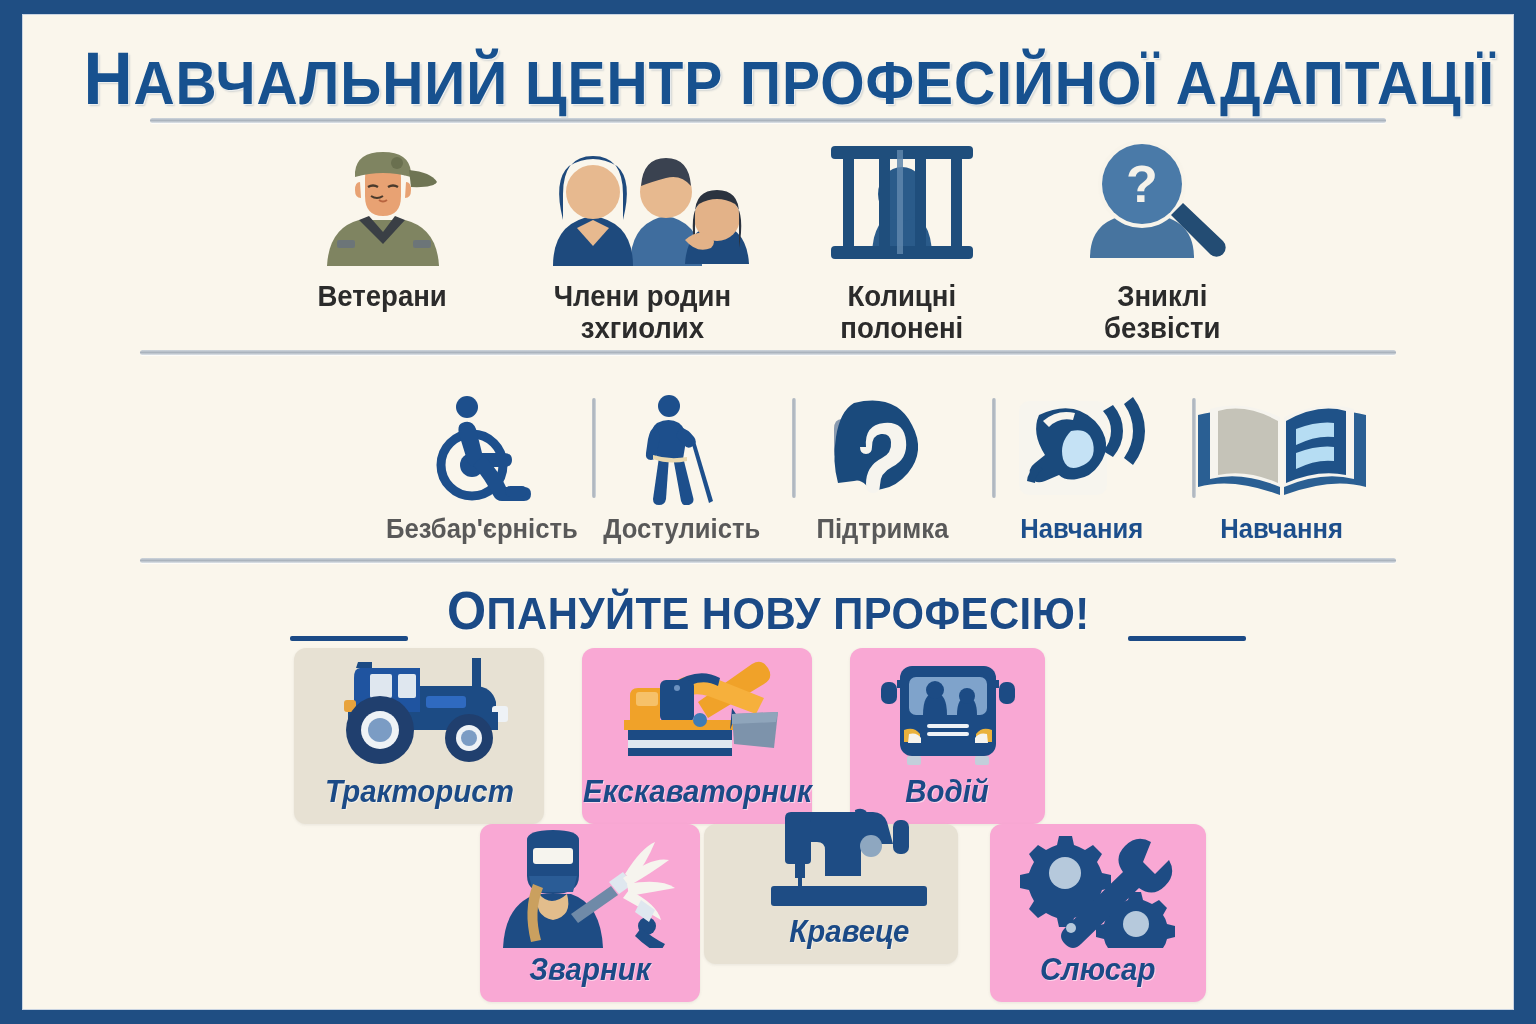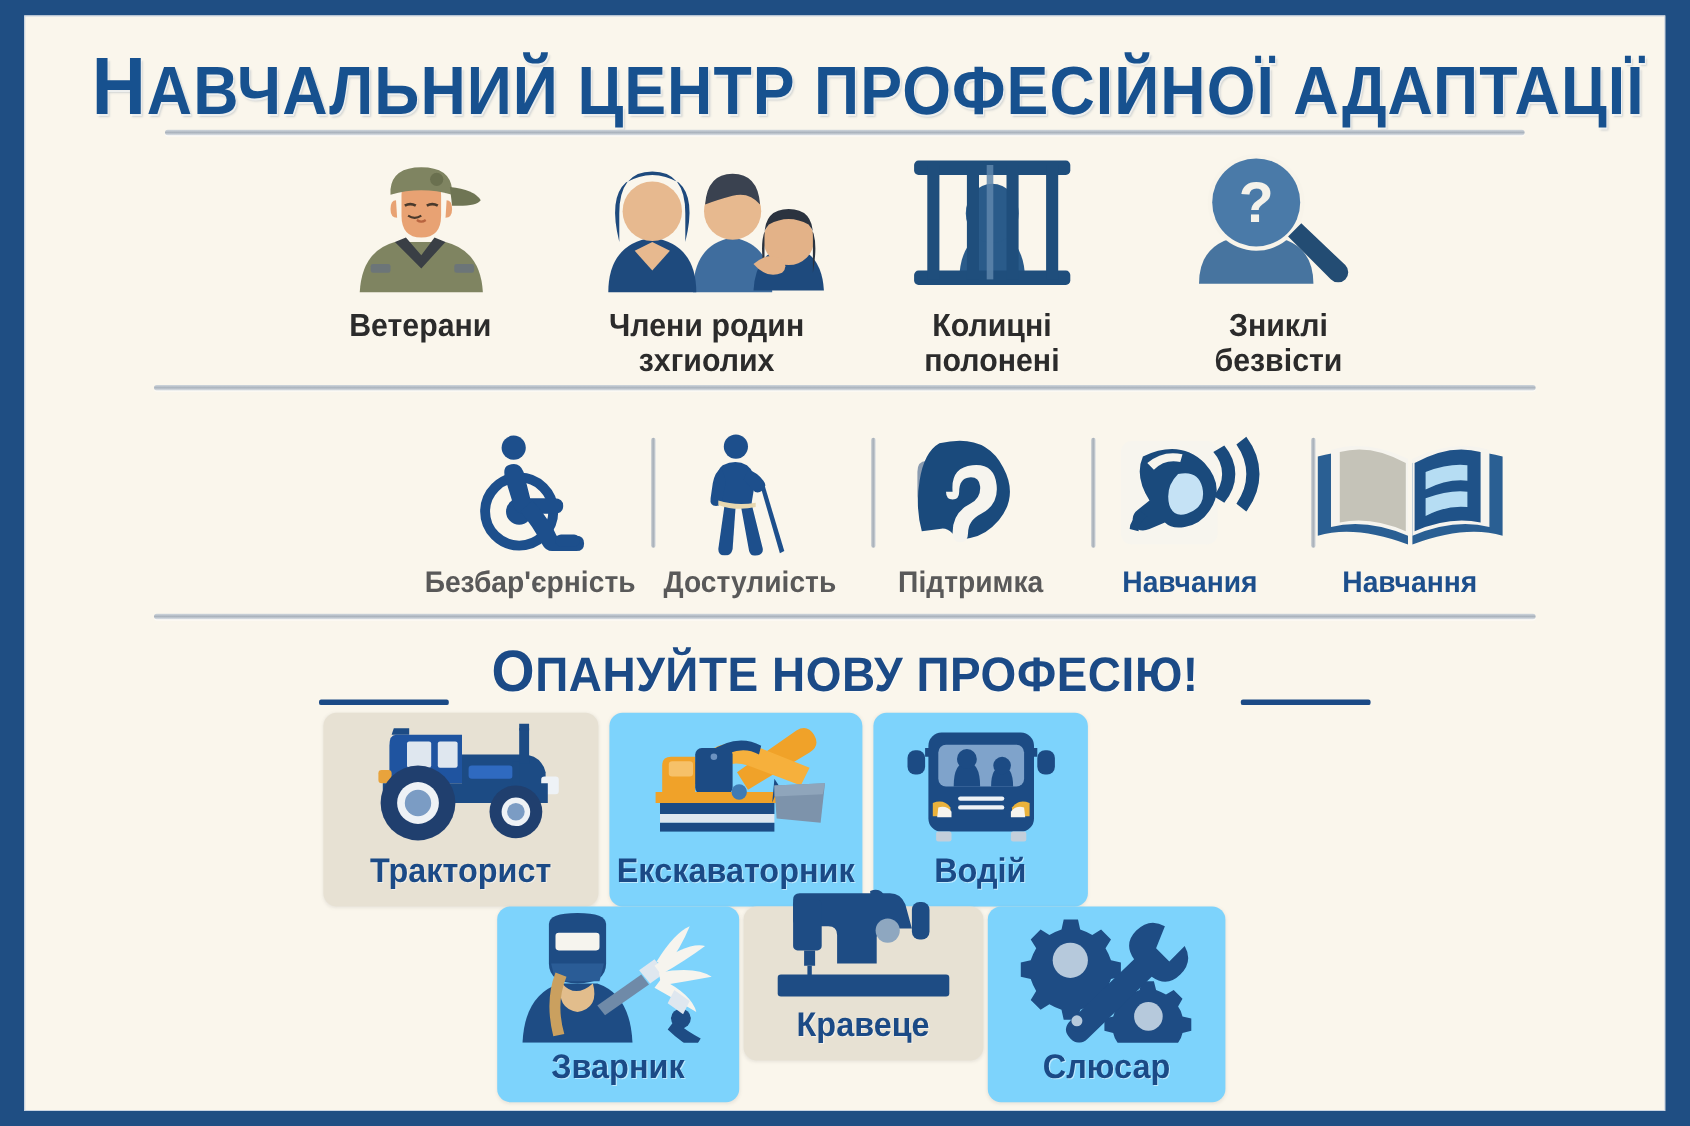--- a/index.html
+++ b/index.html
@@ -87,37 +87,38 @@
   }
   #sect-title .cap{font-size:53px;}
 
   
   #prof-a{position:absolute;left:272px;top:634px;display:flex;gap:10px;}
   #prof-b{position:absolute;left:430px;top:810px;display:flex;gap:4px;}
   .card{
     border-radius:12px;display:flex;flex-direction:column;
     align-items:center;justify-content:flex-end;
     box-shadow:0 1px 3px rgba(80,80,80,.10);
+    font-style:italic;
   }
   .card .art{flex:1;display:flex;align-items:center;justify-content:center;width:100%;}
   .card .cap-txt{
     color:#1b4a86;font-weight:700;font-size:31px;
     font-family:"Liberation Sans Narrow","Liberation Sans",sans-serif;
     transform:scaleX(.95);margin-bottom:14px;white-space:nowrap;
     text-shadow:1px 1px 0 rgba(255,255,255,.5);
   }
   .beige{background:#e7e1d3;}
-  .bluegray{background:#7dd3fc;}
+  .bluegray{background:#f9a8d4;margin-left:28px;}
 
   .r1c0{width:250px;height:176px;}
   .r1c1{width:230px;height:176px;}
   .r1c2{width:195px;height:176px;}
   .r1c3{width:250px;height:176px;}
   .r2c0{width:220px;height:178px;}
-  .r2c1{width:218px;height:140px;}
+  .r2c1{width:218px;height:140px;padding-left:36px;}
   .r2c2{width:216px;height:178px;}
   #prof-b .card{align-self:flex-start;}
 </style>
 </head>
 <body>
 
 <div id="poster">
 
   <div class="title-wrap">
     <div class="title"><span class="cap">Н</span><span>АВЧАЛЬНИЙ ЦЕНТР ПРОФЕСІЙНОЇ АДАПТАЦІЇ</span></div>

